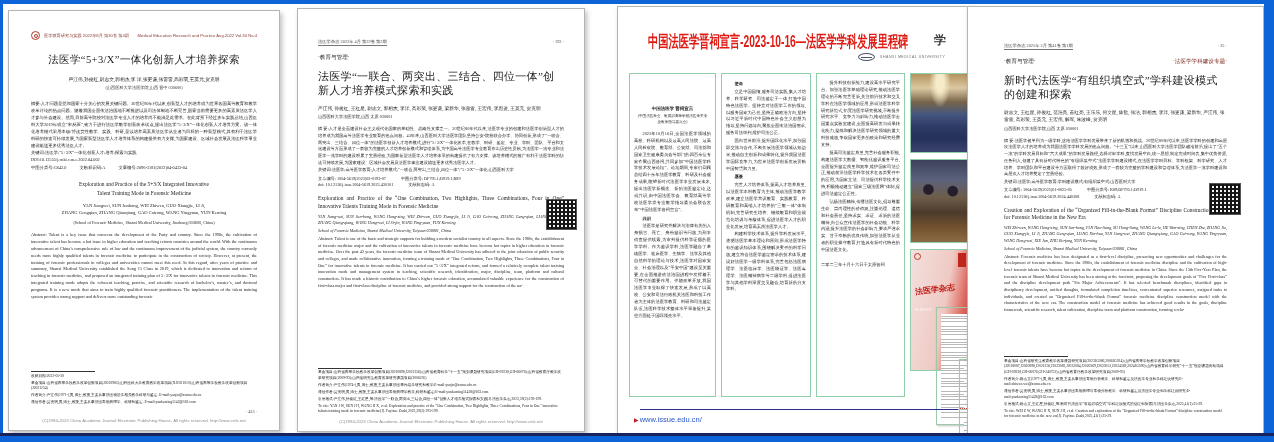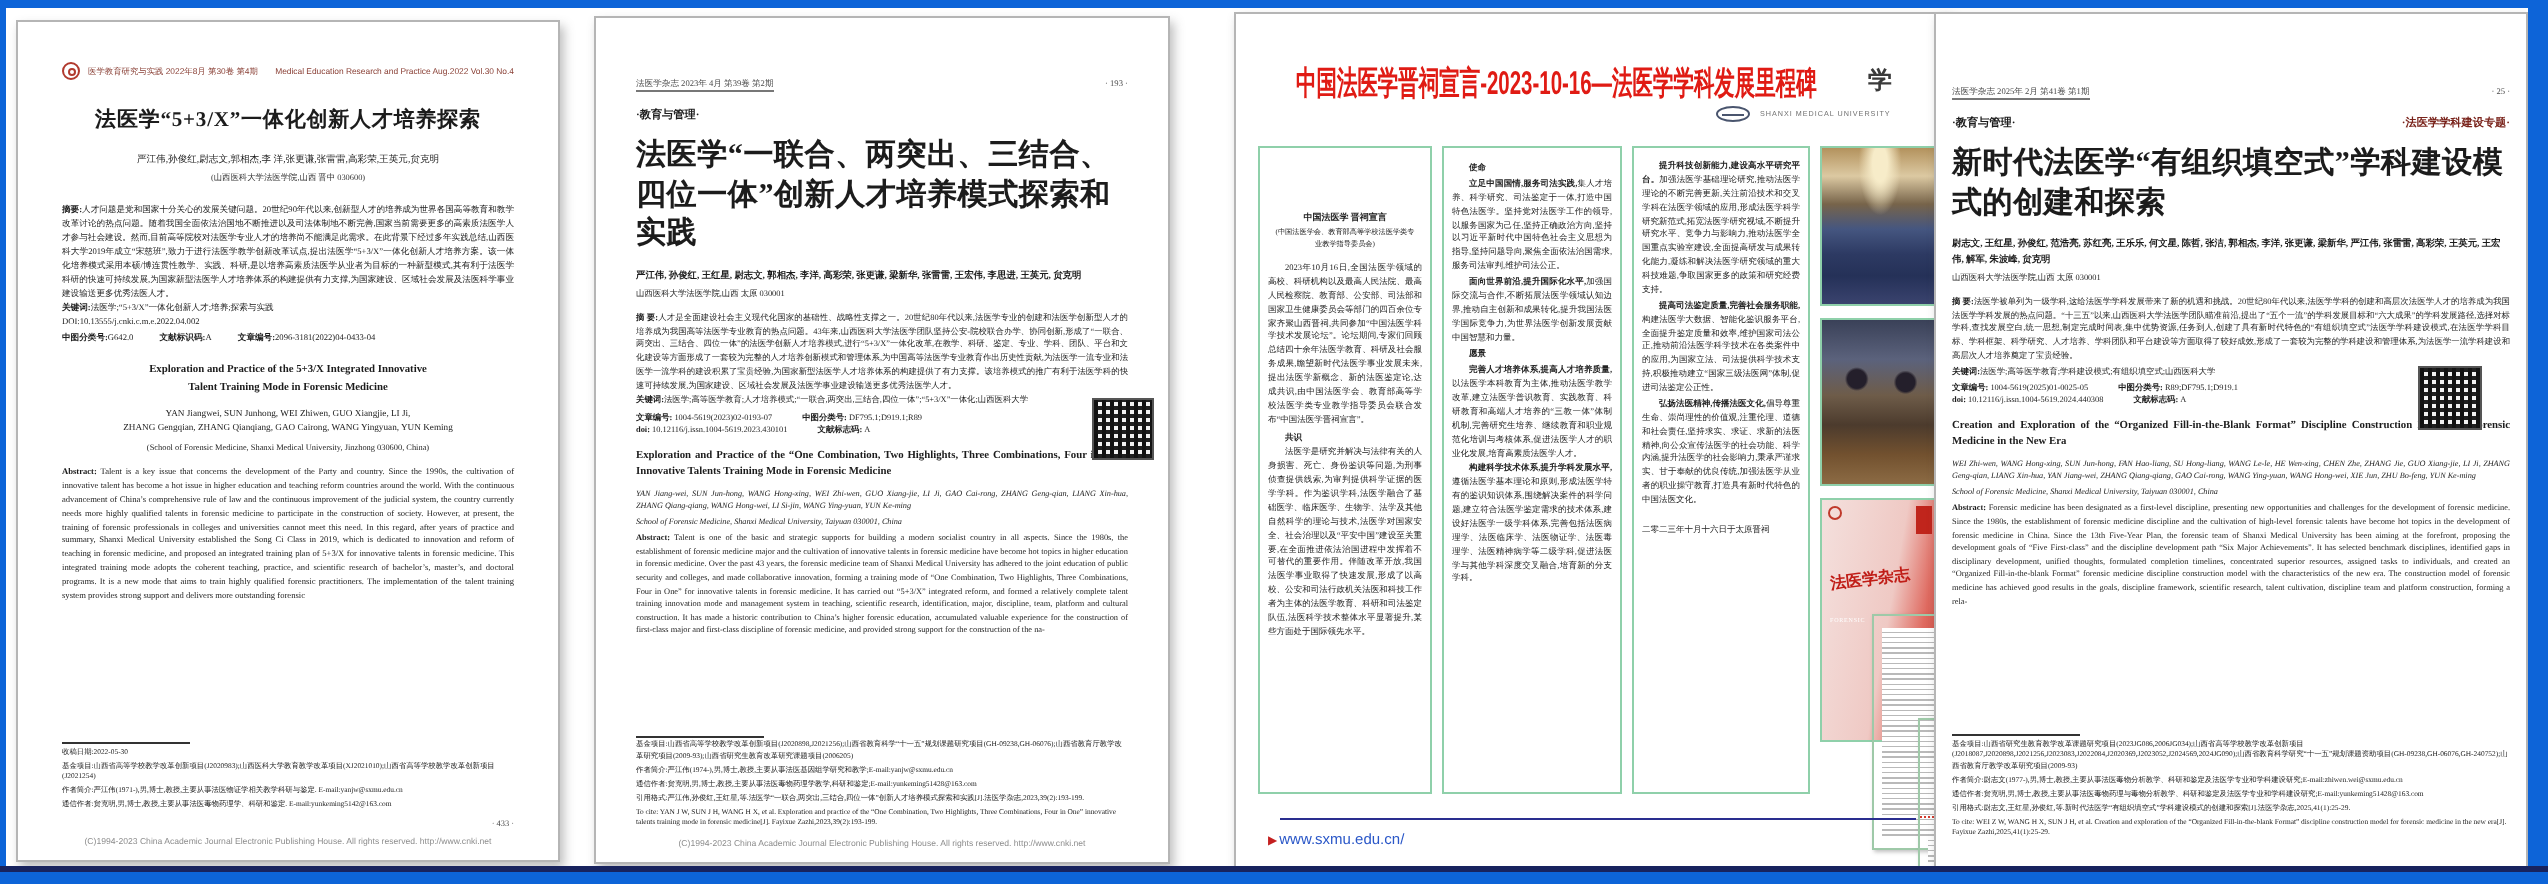--- a/index.html
+++ b/index.html
@@ -11,21 +11,21 @@
   .edge-top{left:0;top:0;right:0;height:4px}
   .edge-left{left:0;top:0;bottom:0;width:3px}
   .edge-right{right:0;top:0;bottom:0;width:10px}
   .edge-bottom{left:0;bottom:0;right:0;height:6px}
   .edge-navy{position:absolute;left:0;right:0;bottom:6px;height:3px;background:#18235e;z-index:60}
 
   
   .page{position:absolute;background:#fff;border:1px solid #b5b5b5;
         box-shadow:2px 3px 5px rgba(70,70,70,.35);overflow:hidden;
         display:flex;flex-direction:column}
-  .b{font-weight:bold}.i{font-style:italic}.ctr{text-align:center}
+  .b{font-weight:normal}.i{font-style:italic}.ctr{text-align:center}
   .jst{text-align:justify}
   .grow-gap{margin-top:auto}
 
   
   #page1{left:8px;top:10px;width:272px;height:421px;padding:0 22px}
   .p1-head{display:flex;align-items:center;gap:4px;margin-top:20px;
            font-size:4.2px;color:#8a4036;font-family:"Liberation Sans",sans-serif}
   .p1-logo{width:9px;height:9px;border:1px solid #b13a2e;border-radius:50%;position:relative;flex:0 0 auto}
   .p1-logo::after{content:"";position:absolute;inset:1.5px;border:0.8px solid #b13a2e;border-radius:50%}
   .p1-head .sp{flex:1}
@@ -43,38 +43,38 @@
   .fn-rule{width:64px;border-top:.8px solid #333;margin-top:6px}
   .fn{font-size:3.7px;line-height:1.5;color:#222;margin-top:1.5px}
   .pageno{font-size:4.2px;text-align:right;margin-top:3px;color:#444}
   .copyright{font-size:4.3px;color:#8d8d8d;text-align:center;margin:4px 0 7px 0;
              font-family:"Liberation Sans",sans-serif}
 
   
   .jpage .j-head{display:flex;justify-content:space-between;font-size:4.3px;color:#4a4a4a}
   .jpage .j-head .hl{border-bottom:.7px solid #777;padding-bottom:1px}
   .j-sect{font-size:5.6px;margin-top:8px;display:flex;justify-content:space-between}
-  .j-title{font-size:15px;line-height:1.3;margin-top:7px;letter-spacing:.3px}
+  .j-title{font-size:11px;line-height:1.3;margin-top:7px;letter-spacing:.3px}
   .j-authors{font-size:4.7px;line-height:1.6;margin-top:7px}
   .j-affil{font-size:4.2px;margin-top:2px}
   .j-abs{font-size:4.2px;line-height:1.6;margin-top:7px}
   .j-kw{font-size:4.2px;line-height:1.6;margin-top:1px;padding-right:38px}
   .j-meta{font-size:4.2px;margin-top:1.5px}
   .j-meta .g{margin-right:14px}
   .j-entitle{font-size:5.4px;line-height:1.45;margin-top:8px}
   .j-enauth{font-size:4.1px;line-height:1.5;margin-top:3px;color:#222}
   .j-school{font-size:4.1px;margin-top:2px}
   .j-enabs{font-size:4.2px;line-height:1.58;margin-top:3px}
   .qr{position:absolute;border:1px solid #555;
       background:
         repeating-linear-gradient(0deg,rgba(20,20,20,.95) 0 2px,rgba(255,255,255,0) 2px 4px),
         repeating-linear-gradient(90deg,#111 0 2px,#f2f2f2 2px 4px)}
   #page2{left:297px;top:8px;width:288px;height:424px;padding:0 20px;position:absolute}
   #page2 .j-head{margin-top:30px}
-  #page4{left:967px;top:6px;width:297px;height:429px;padding:0 8px;position:absolute}
+  #page4{left:967px;top:6px;width:297px;height:429px;padding:0 36px;position:absolute}
   #page4 .j-head{margin-top:36px}
   .sect-red{color:#7a241c}
 
   
   #page3{left:617px;top:6px;width:358px;height:428px;display:block;position:absolute}
   .s-title{position:absolute;left:30px;top:24px;width:432px;font-size:16.5px;font-weight:bold;
            color:#e01b14;font-family:"Liberation Sans",sans-serif;white-space:nowrap;
            transform:scaleX(.62);transform-origin:0 0}
   .s-xue{position:absolute;left:316px;top:25px;font-size:12px;font-weight:bold;color:#3a3a3a}
   .s-seal{position:absolute;left:240px;top:46px;width:17px;height:8px;border:1px solid #4a556e;
@@ -231,21 +231,21 @@
       <span class="bar"></span>
       <span class="ct">法医学杂志</span>
       <span class="cs">FORENSIC</span>
     </div>
   </div>
   <div class="thumb th1"></div>
   <div class="thumb th2"></div>
 
   <div class="s-div"></div>
   <div class="s-div-red"></div>
-  <div class="s-url"><span class="arrow">▶</span><span>www.sxmu.edu.cn/</span></div>
+  <div class="s-url"><span class="arrow">▶</span><span>www.issue.edu.cn/</span></div>
 </div>
 
 <div class="page jpage" id="page4">
   <div class="j-head">
     <span class="hl">法医学杂志  2025年 2月 第41卷 第1期</span>
     <span>· 25 ·</span>
   </div>
   <div class="j-sect">
     <span class="b">·教育与管理·</span>
     <span class="b sect-red">·法医学学科建设专题·</span>

